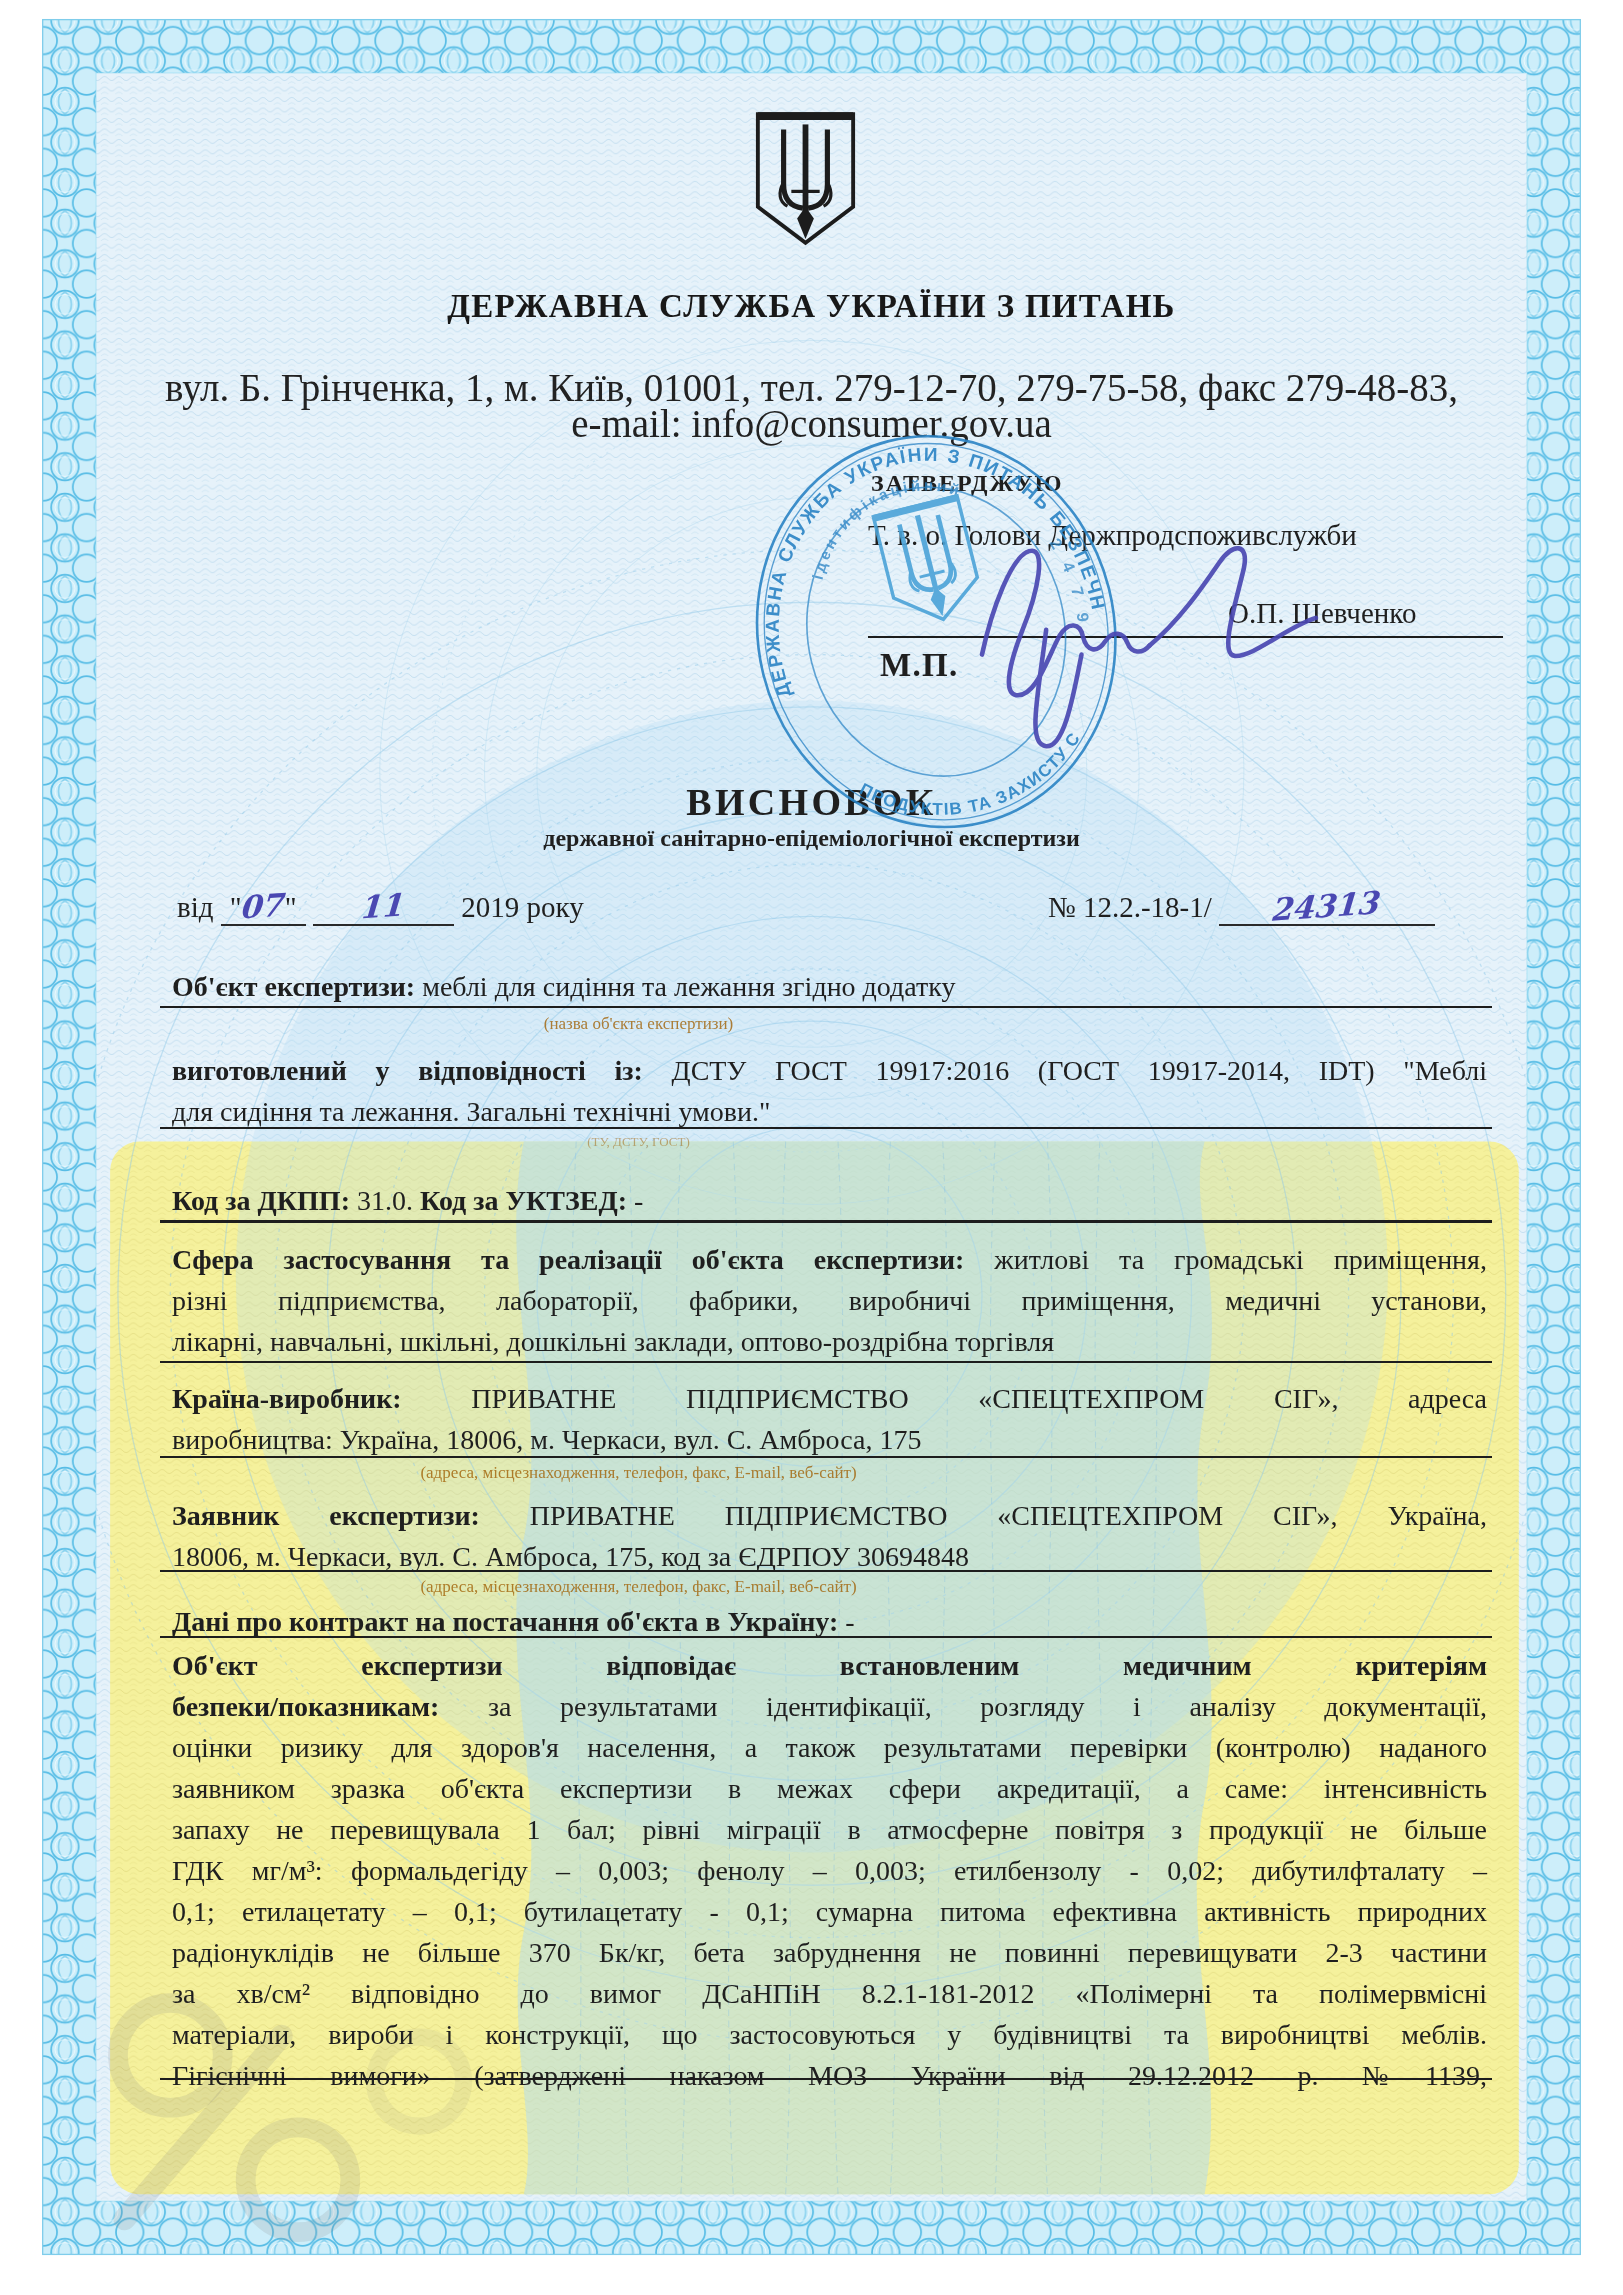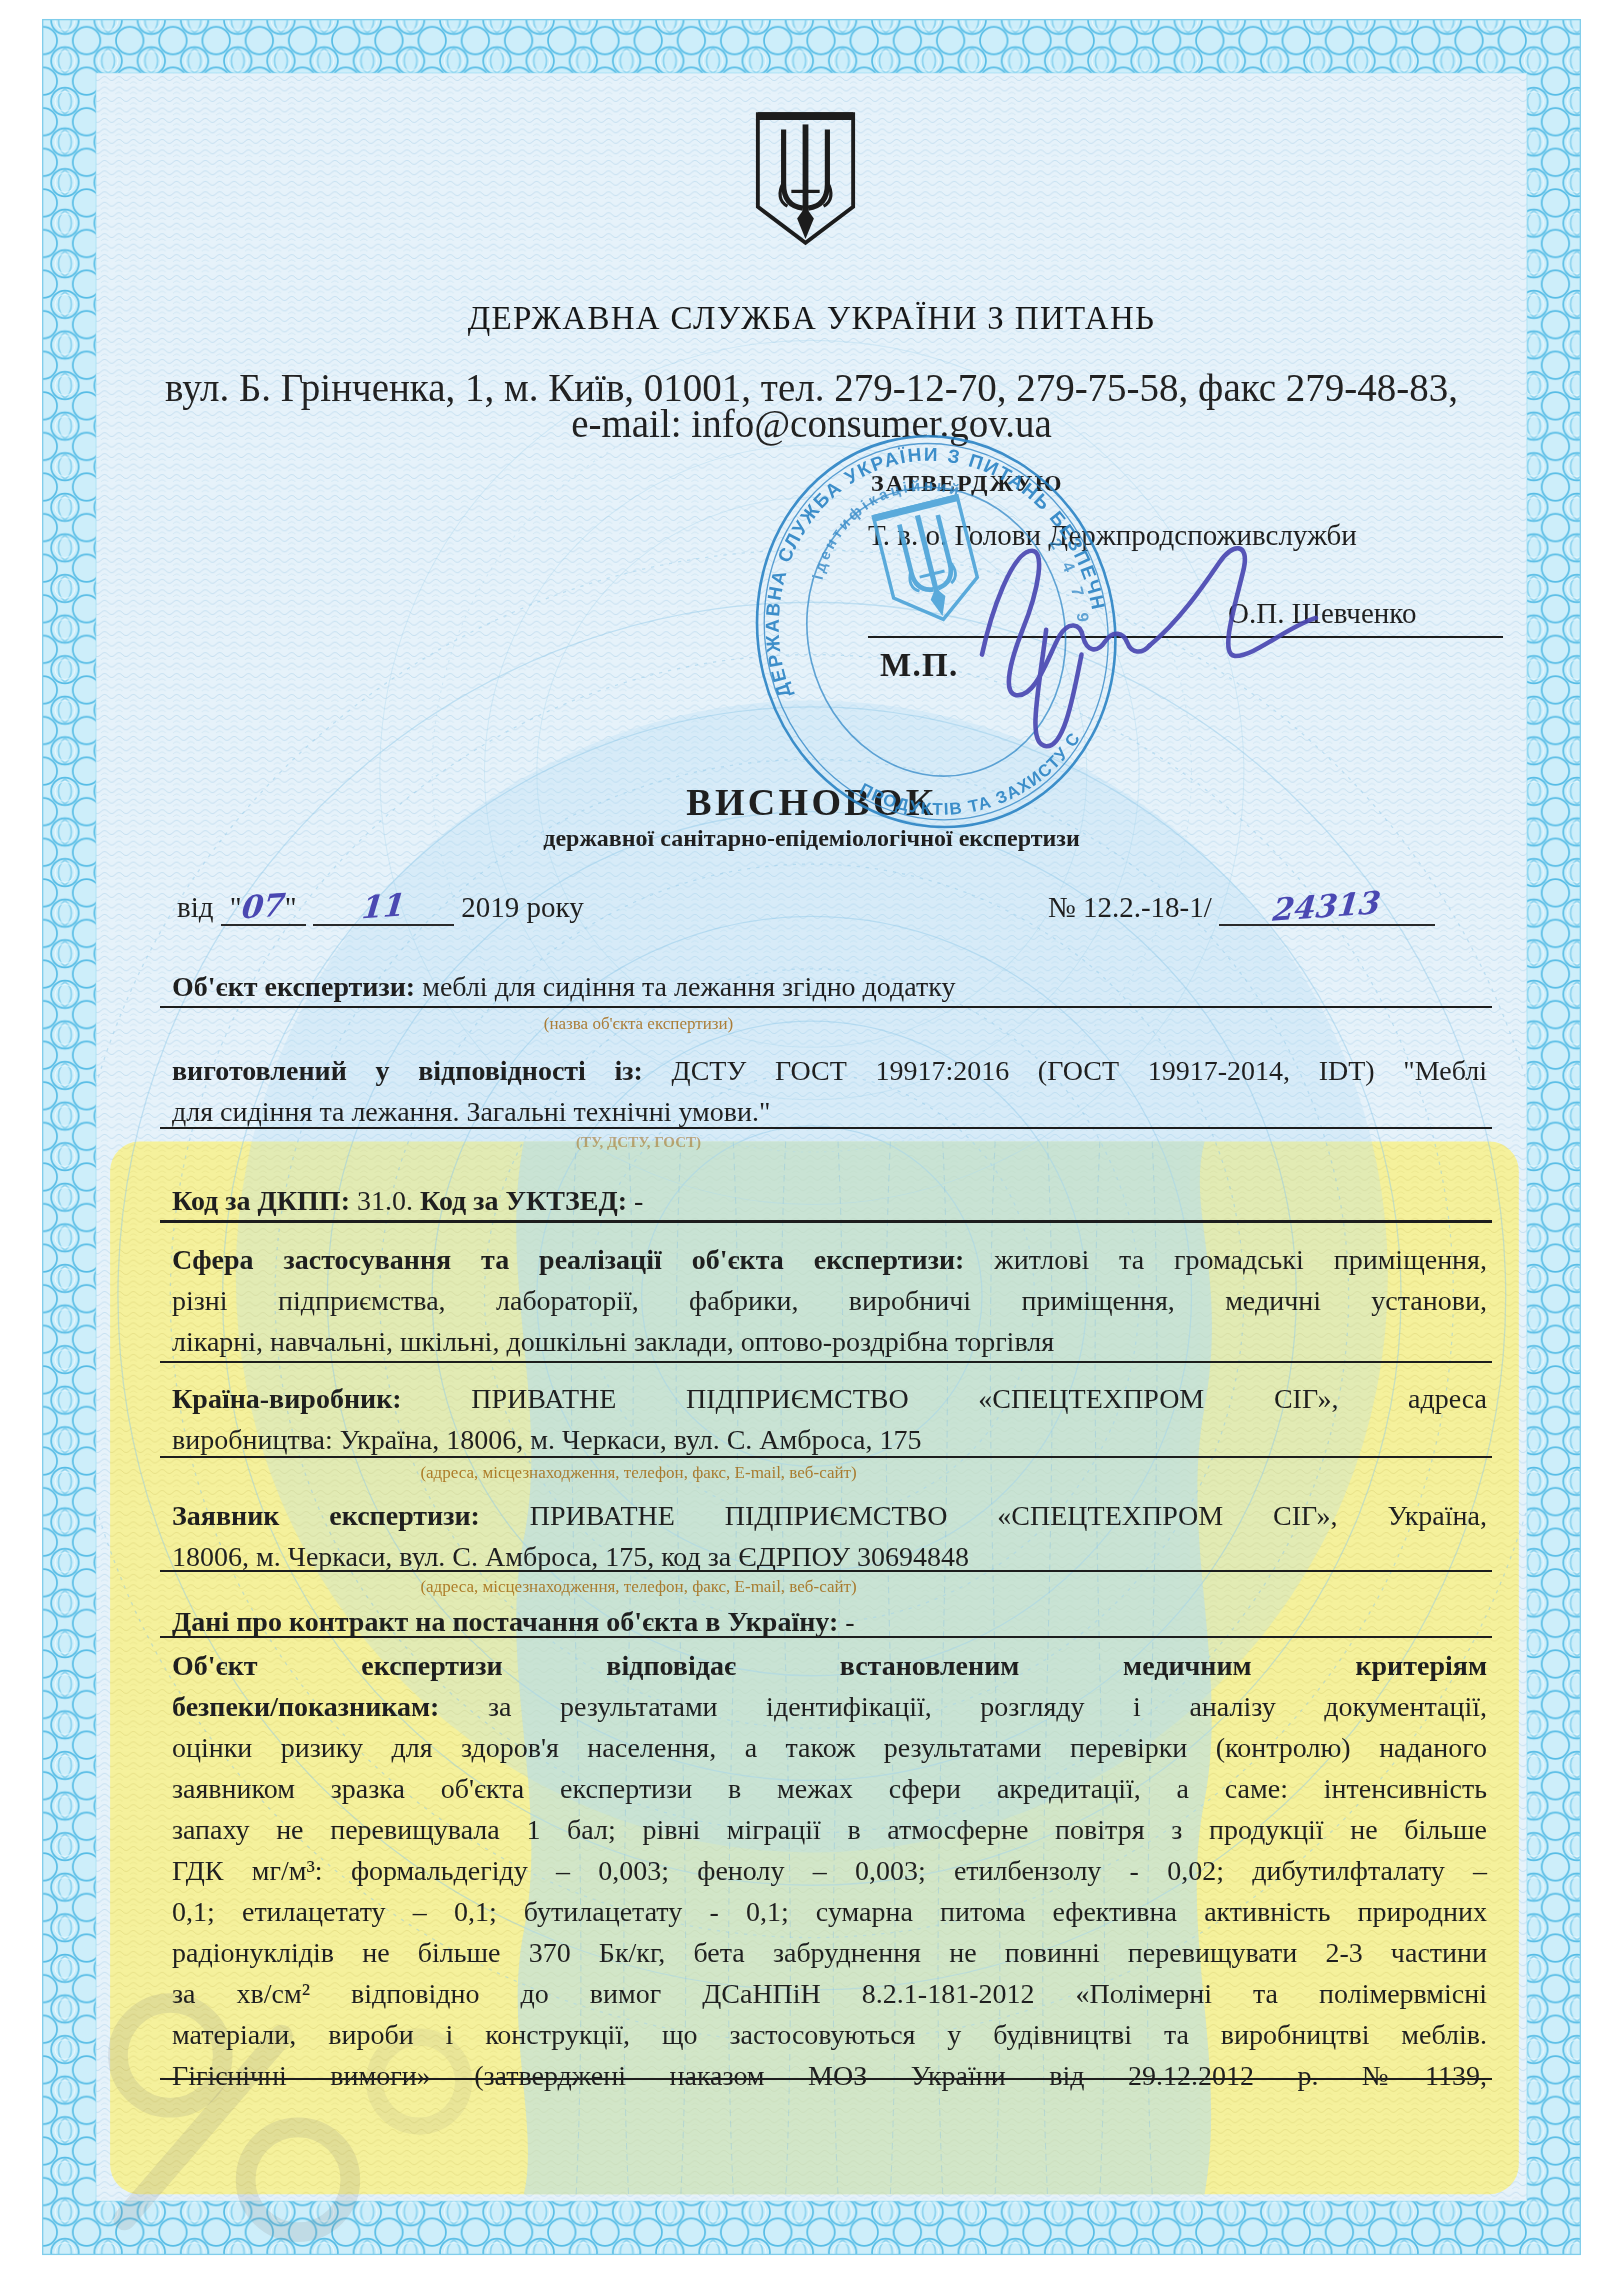--- a/index.html
+++ b/index.html
@@ -2,36 +2,36 @@
 <html style="font-size:10.5px"><head>
 <meta charset="utf-8">
 <style>
   html,body{margin:0;padding:0;background:#ffffff;}
   .page{position:relative;width:1623px;height:2295px;background:#ffffff;overflow:hidden;
         font-family:"Liberation Serif","DejaVu Serif",serif;color:#1f1f1f;}
   svg.layer{position:absolute;left:0;top:0;pointer-events:none;}
   .content{position:absolute;left:0;top:0;width:1623px;height:2295px;z-index:2;}
   .abs{position:absolute;}
   .ctr{left:98px;width:1427px;text-align:center;}
-  .org{font-weight:400;font-size:33px;letter-spacing:1.3px;color:#181818;margin-top:12px;}
+  .org{font-weight:700;font-size:33px;letter-spacing:1.3px;color:#181818;}
   .addr{font-size:39px;color:#222;}
   .appr-label{font-weight:700;font-size:24px;letter-spacing:2px;}
   .appr-pos{font-size:29px;}
   .appr-name{font-size:29px;}
   .mp{font-weight:700;font-size:33px;letter-spacing:1.3px;}
   .title-main{font-weight:700;font-size:38px;letter-spacing:3.3px;}
   .title-sub{font-weight:700;font-size:24px;}
   .bodytext{font-size:28px;line-height:41px;}
   .tl{height:41px;white-space:nowrap;}
   .tl.just{text-align:justify;text-align-last:justify;white-space:normal;}
   .bb{font-weight:700;text-align:right;}
   .rule{position:absolute;background:#1d1d1d;height:2px;}
   .rule.thick{height:3.3px;}
   .caption{position:absolute;left:164px;width:949px;text-align:center;font-size:17px;color:#a16207;opacity:.8;}
-  .caption.faint{opacity:.5;font-size:15px;font-weight:bold;}
+  .caption.faint{opacity:.5;font-size:13px;}
   .metarow{position:absolute;font-size:29px;white-space:nowrap;}
   .ublk{display:inline-block;border-bottom:2px solid #2a2a2a;text-align:center;}
   .hw{font-family:"DejaVu Serif",serif;font-style:italic;font-weight:600;color:#4a48b2;
       font-size:31px;display:inline-block;transform:rotate(-4deg) skewX(-10deg);}
   .emblem{position:absolute;}
 </style>
 </head>
 <body>
 
 <div class="page">

